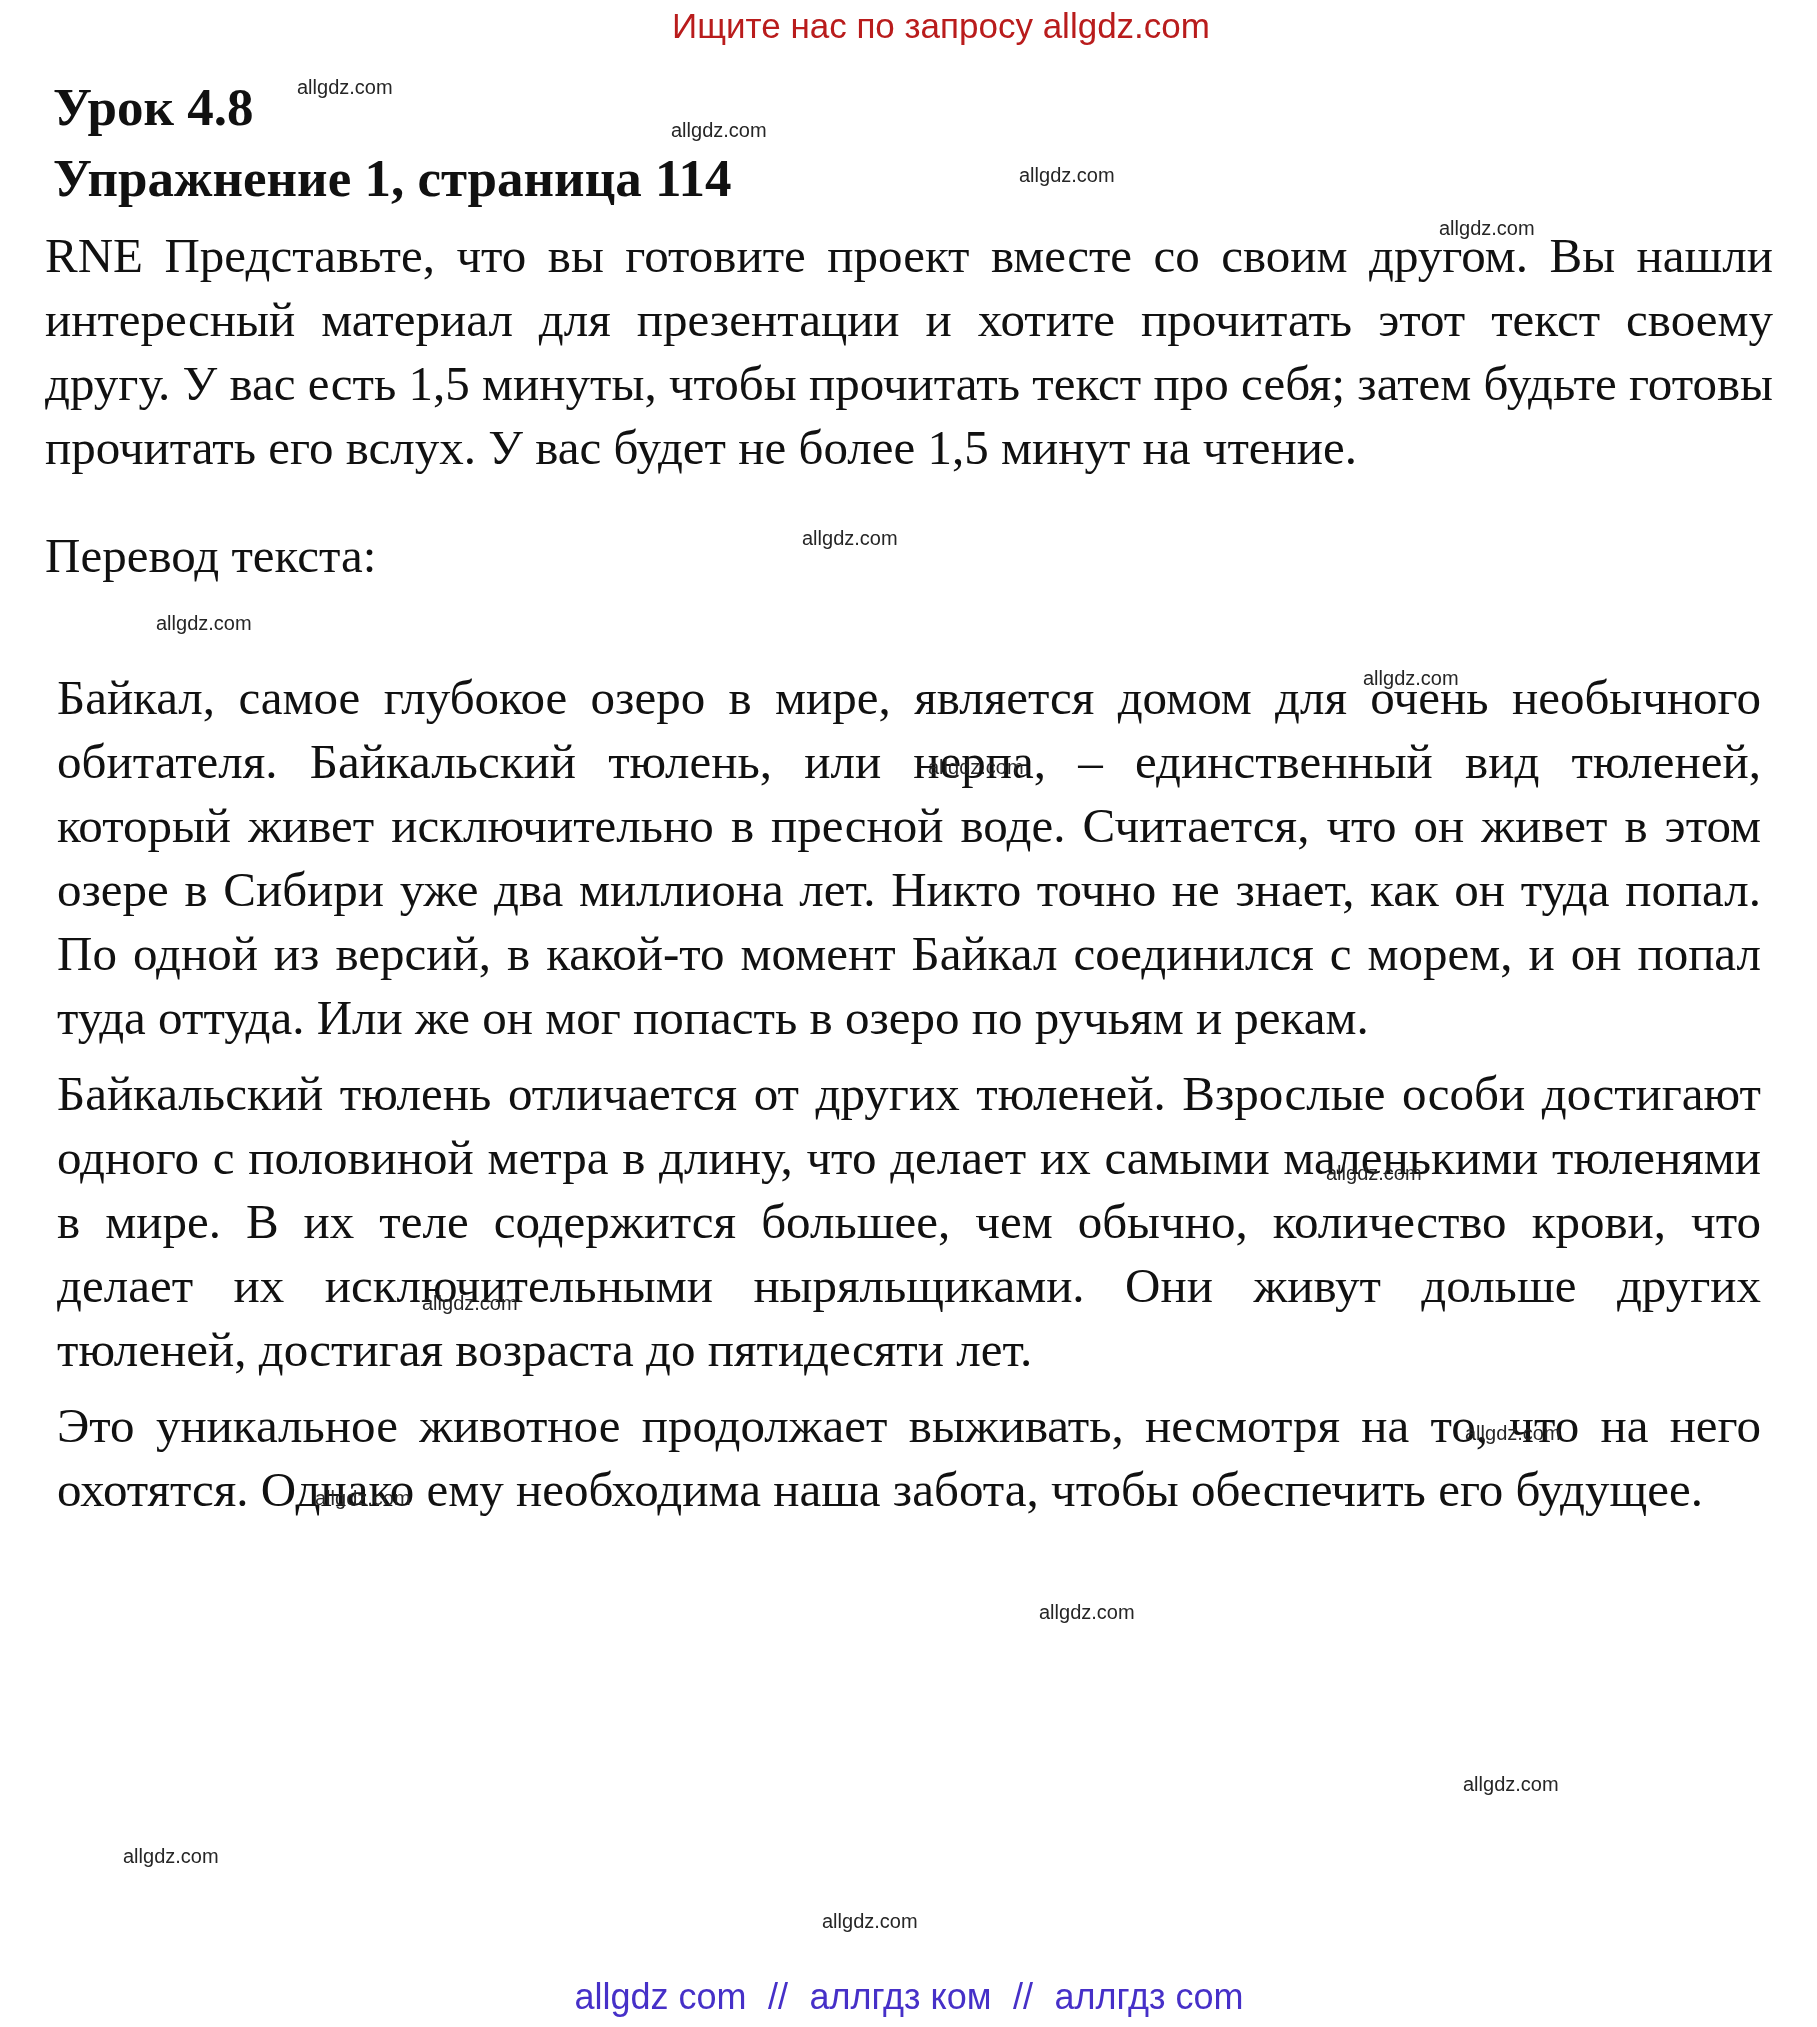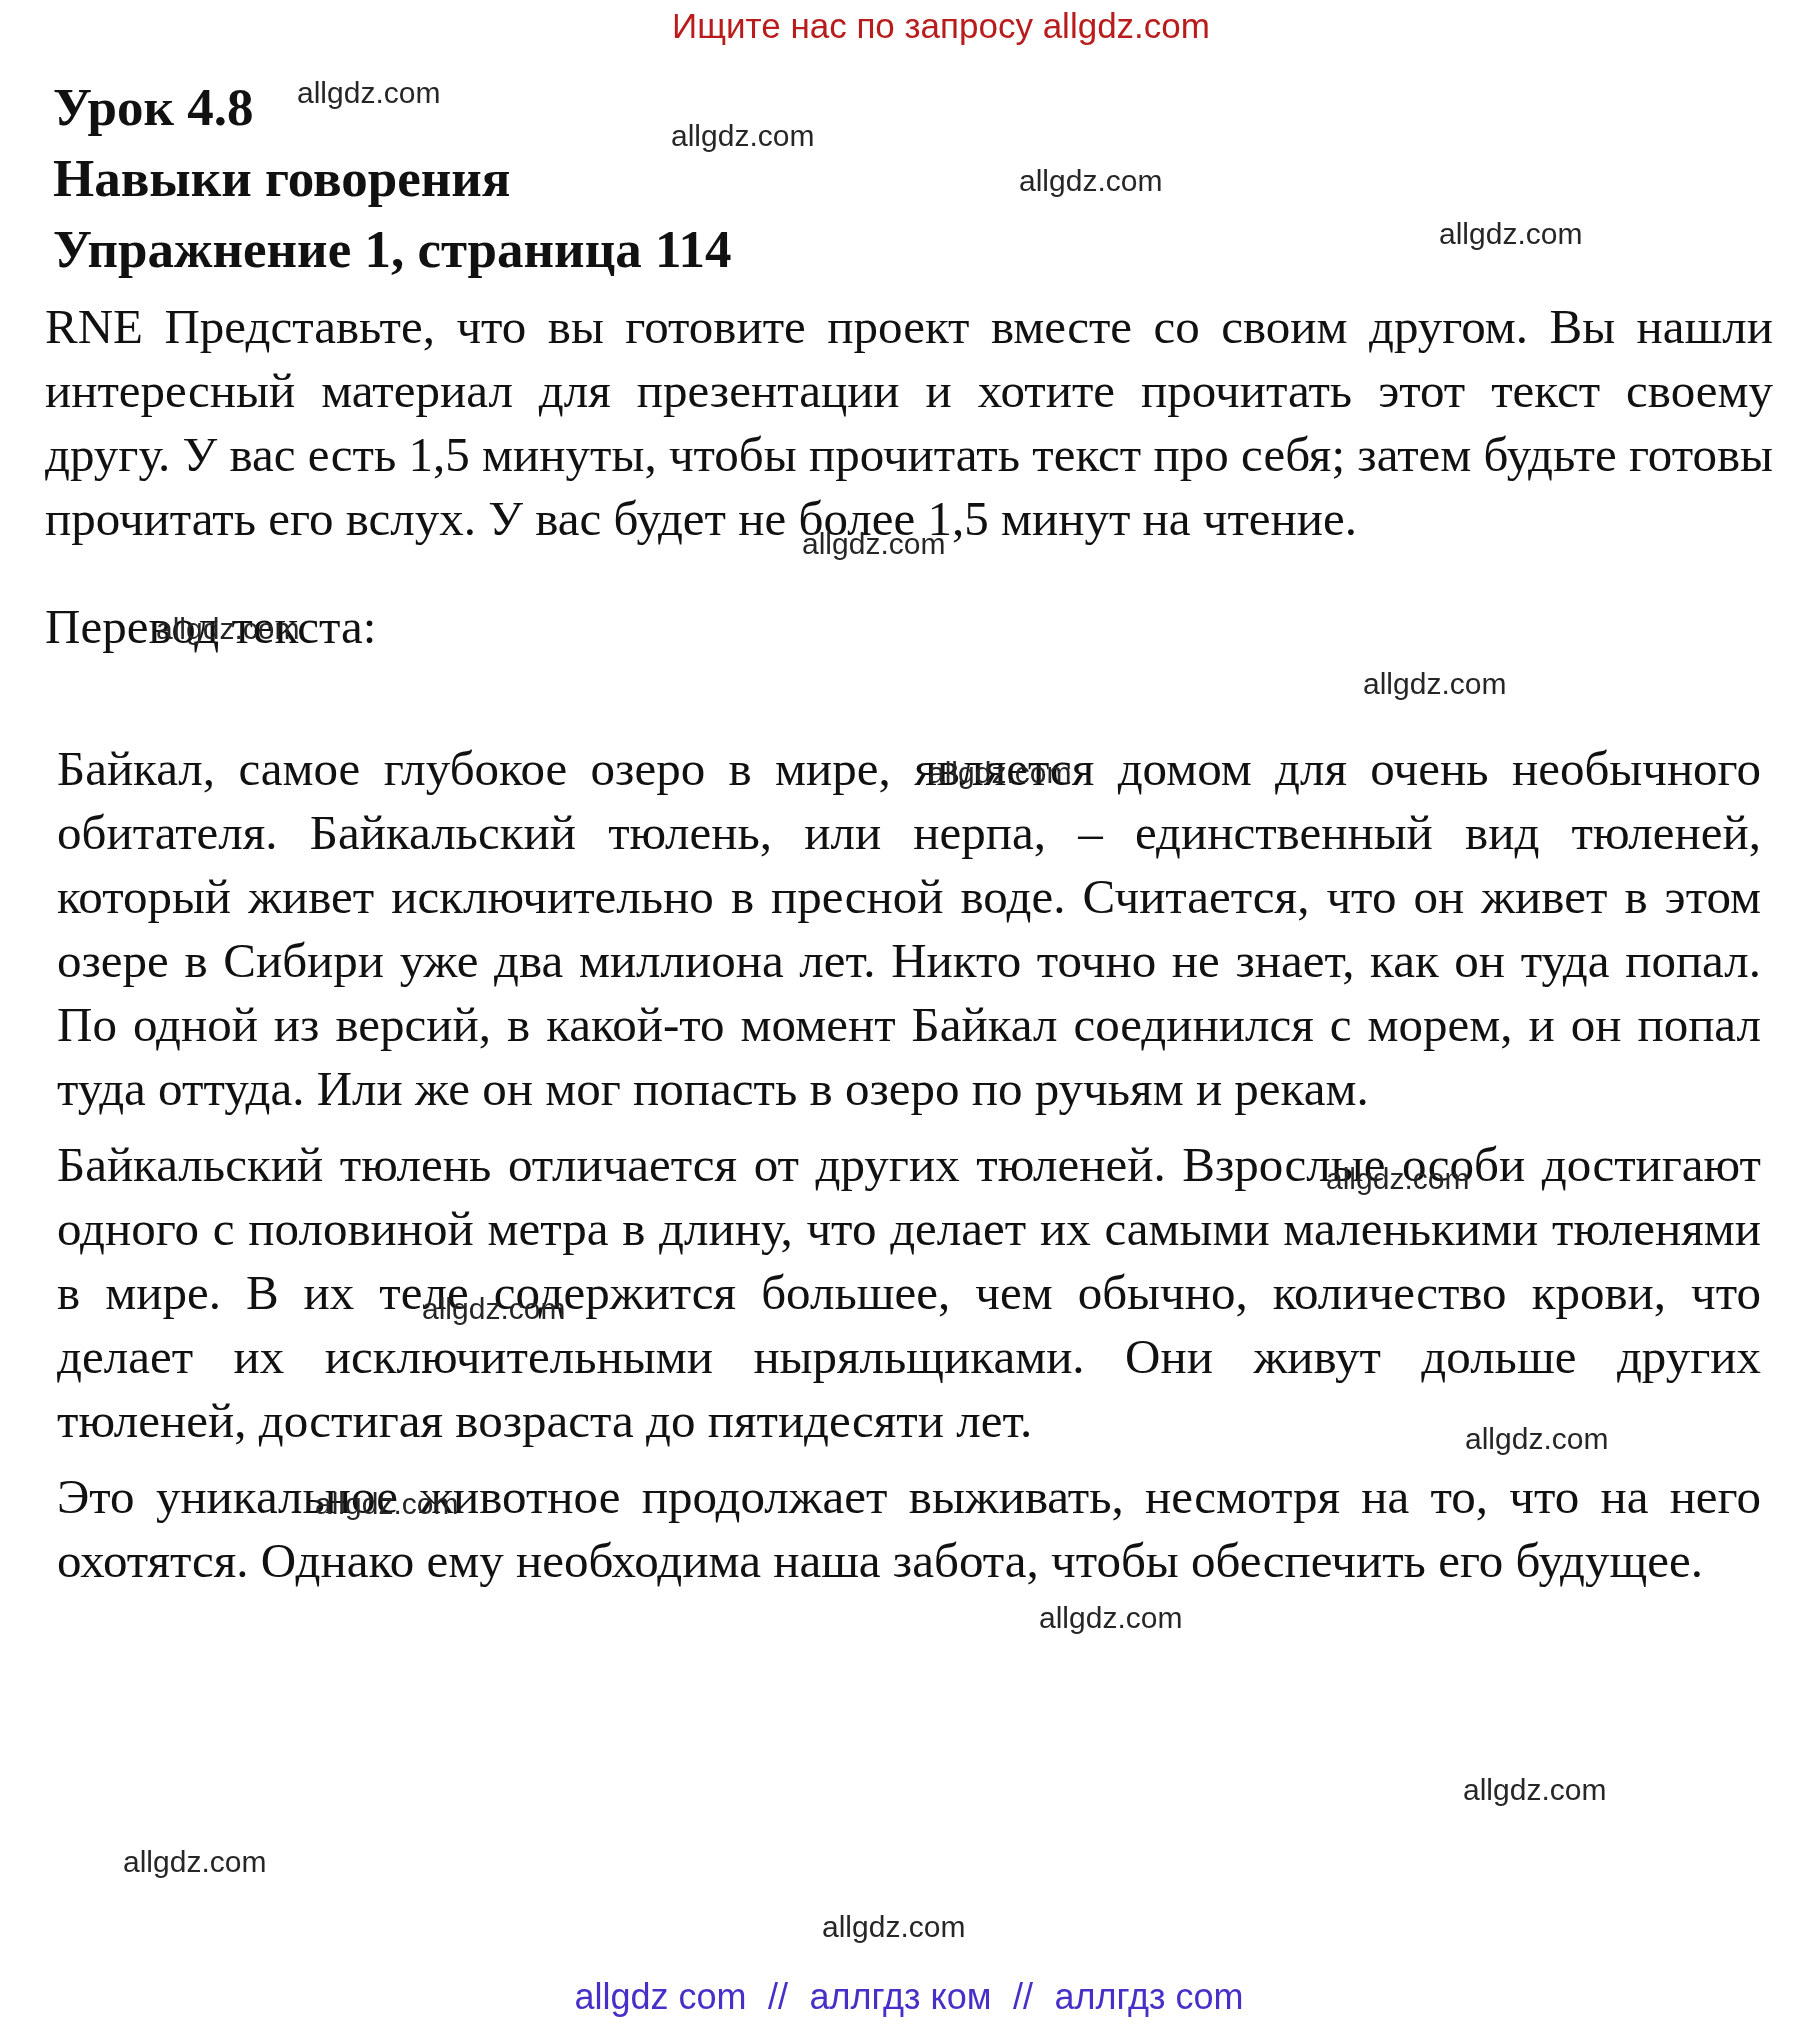--- a/index.html
+++ b/index.html
@@ -48,21 +48,21 @@
   }
   .body-par.first {
     margin-top: 78px;
   }
   .answer {
     margin: 88px 0 0 0;
   }
   .wm {
     position: absolute;
     font-family: "Liberation Sans", "DejaVu Sans", sans-serif;
-    font-size: 30px;
+    font-size: 20px;
     color: #262626;
     white-space: nowrap;
   }
   .footer {
     position: absolute;
     top: 1976px;
     left: 0;
     width: 100%;
     text-align: center;
     font-family: "Liberation Sans", "DejaVu Sans", sans-serif;
@@ -73,21 +73,20 @@
 </style>
 </head>
 <body>
 
 <div class="page">
 
   <div class="banner">Ищите нас по запросу allgdz.com</div>
 
   <div class="content">
     <p class="heading">Урок 4.8</p>
-    <p class="heading">Навыки говорения</p>
     <p class="heading">Упражнение 1, страница 114</p>
     <p class="task">RNE Представьте, что вы готовите проект вместе со своим другом. Вы нашли интересный материал для презентации и хотите прочитать этот текст своему другу. У вас есть 1,5 минуты, чтобы прочитать текст про себя; затем будьте готовы прочитать его вслух. У вас будет не более 1,5 минут на чтение.</p>
     <p class="translation-label">Перевод текста:</p>
     <p class="body-par first">Байкал, самое глубокое озеро в мире, является домом для очень необычного обитателя. Байкальский тюлень, или нерпа, – единственный вид тюленей, который живет исключительно в пресной воде. Считается, что он живет в этом озере в Сибири уже два миллиона лет. Никто точно не знает, как он туда попал. По одной из версий, в какой-то момент Байкал соединился с морем, и он попал туда оттуда. Или же он мог попасть в озеро по ручьям и рекам.</p>
     <p class="body-par">Байкальский тюлень отличается от других тюленей. Взрослые особи достигают одного с половиной метра в длину, что делает их самыми маленькими тюленями в мире. В их теле содержится большее, чем обычно, количество крови, что делает их исключительными ныряльщиками. Они живут дольше других тюленей, достигая возраста до пятидесяти лет.</p>
     <p class="body-par">Это уникальное животное продолжает выживать, несмотря на то, что на него охотятся. Однако ему необходима наша забота, чтобы обеспечить его будущее.</p>
   </div>
 
   <span class="wm" style="left:297px;top:76px">allgdz.com</span>
   <span class="wm" style="left:671px;top:119px">allgdz.com</span>

